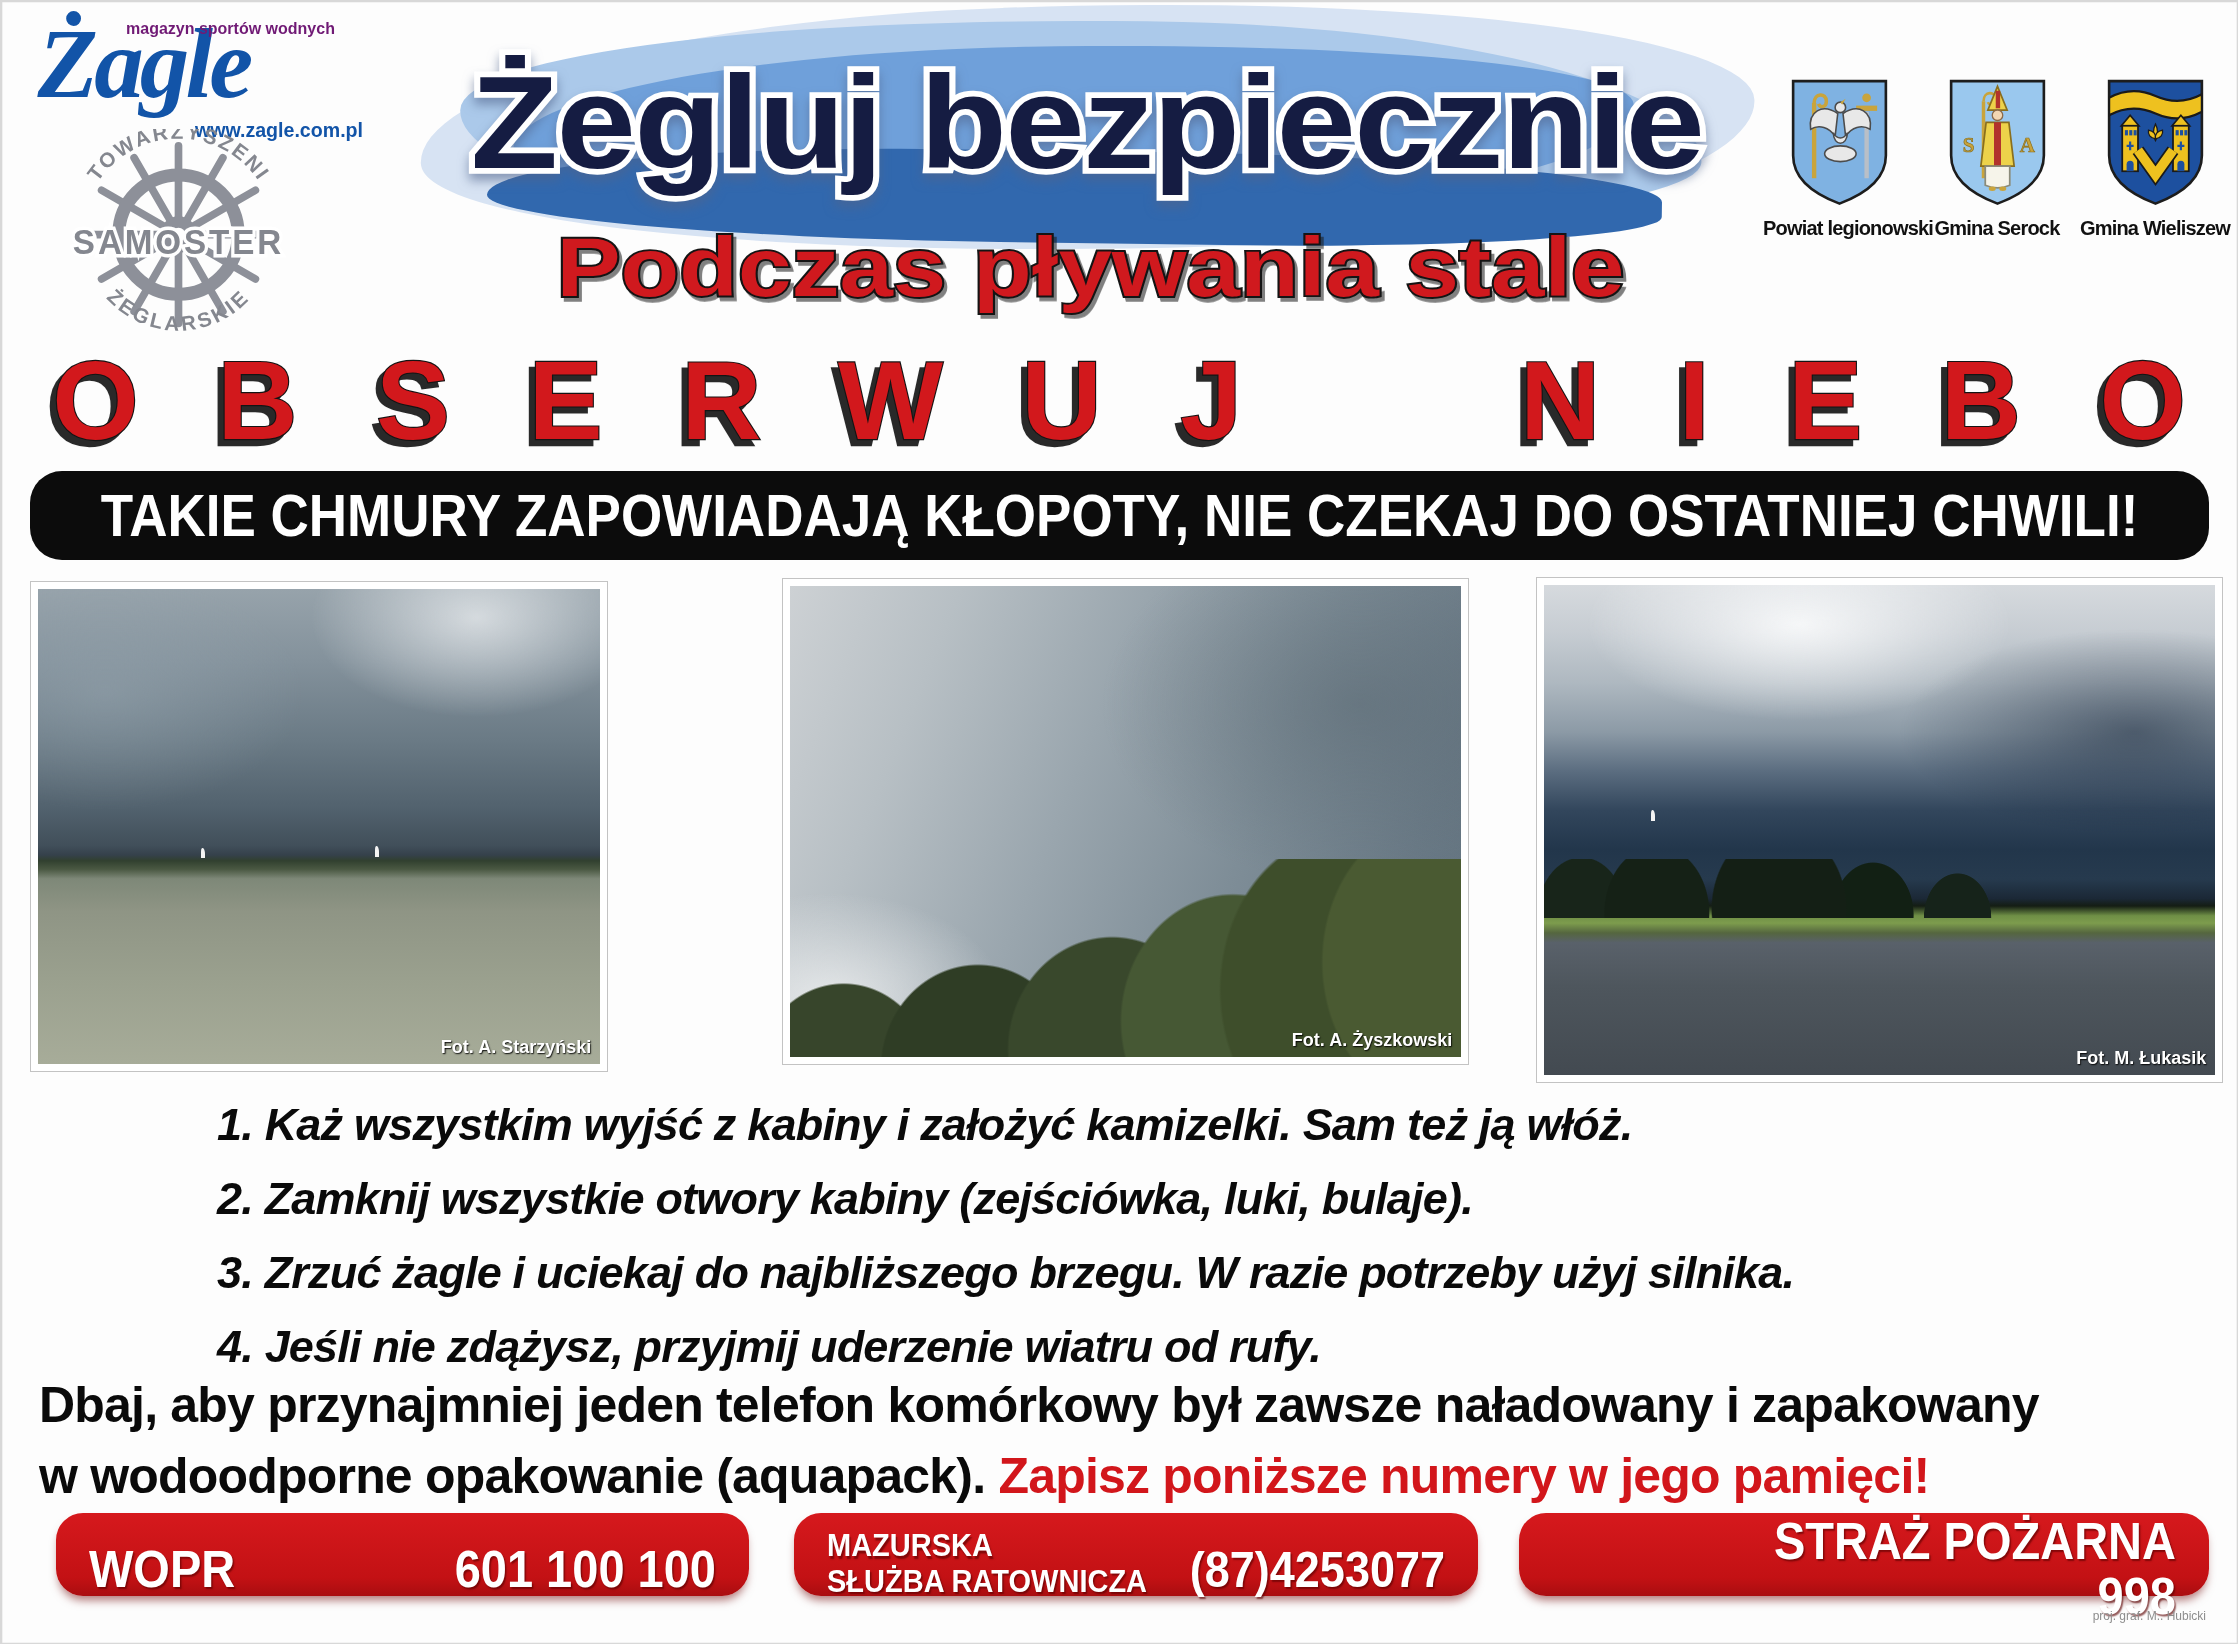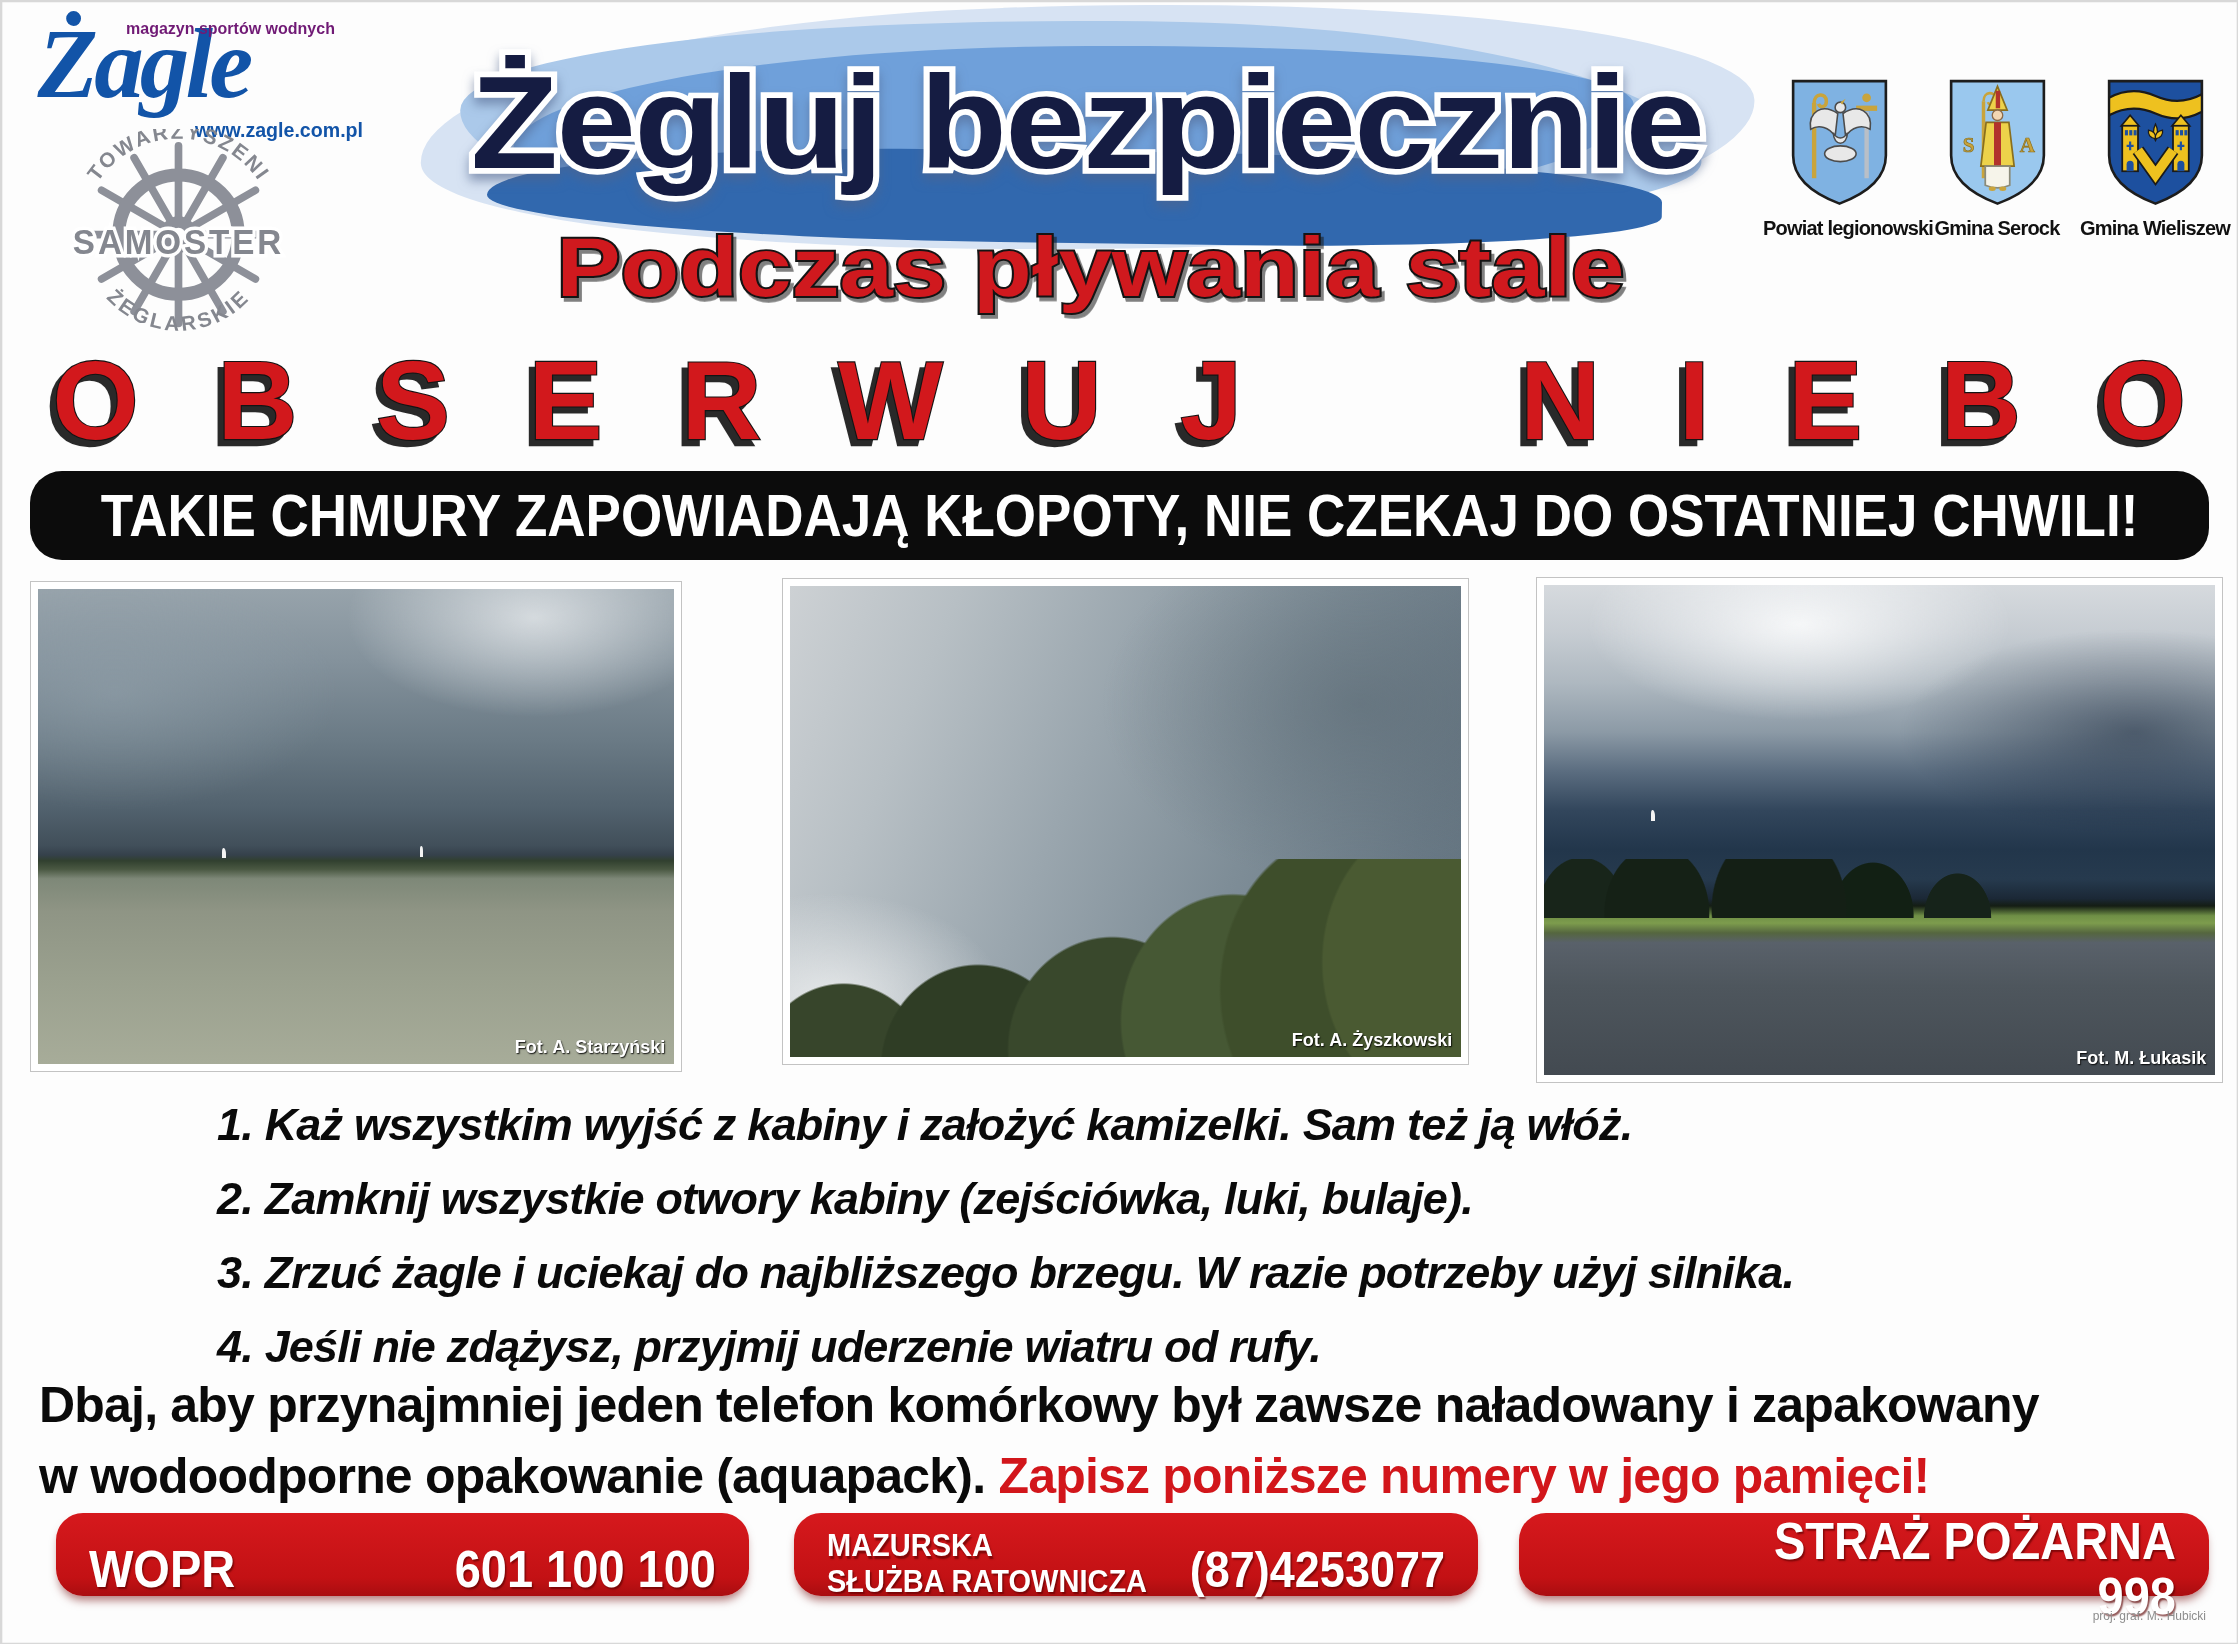--- a/index.html
+++ b/index.html
@@ -42,21 +42,21 @@
   .headline-svg text{font-family:"Liberation Sans",sans-serif;font-size:148px;font-weight:bold;fill:#d2181c;
     stroke:#141414;stroke-width:3px;paint-order:stroke;
     filter:drop-shadow(-8px 8px 0 rgba(18,18,18,.9));}
   
   .banner{position:absolute;left:30px;top:471px;width:2179px;height:89px;background:#0c0c0c;border-radius:32px;
     display:flex;align-items:center;justify-content:center;}
   .banner span{color:#ffffff;font-size:53px;font-weight:bold;white-space:nowrap;transform:scaleY(1.12);letter-spacing:0px;}
   
   .photo{position:absolute;background:#ffffff;border:0.8px solid #c3c3c3;padding:6.8px;box-sizing:border-box;}
   .pimg{position:relative;width:100%;height:100%;overflow:hidden;}
-  .photo1{left:30px;top:581px;width:652px;height:491px;}
+  .photo1{left:30px;top:581px;width:578px;height:491px;}
   .photo2{left:782px;top:578px;width:687px;height:487px;}
   .photo3{left:1536px;top:577px;width:687px;height:506px;}
   .p1bg{
     background:
       radial-gradient(42% 30% at 78% 6%, rgba(225,229,232,.85), rgba(225,229,232,0) 70%),
       radial-gradient(50% 35% at 12% 22%, rgba(150,165,175,.5), rgba(150,165,175,0) 70%),
       linear-gradient(180deg,#97a3ab 0%,#84929c 15%,#6a7a85 32%,#52626e 46%,#414f5a 54%,#35414b 56%,
         #31402f 57.2%,#4a5842 59%,#7e8878 61%,#8f9585 68%,#9aa08e 82%,#a7ac99 100%);}
   .p2bg{
     background:

